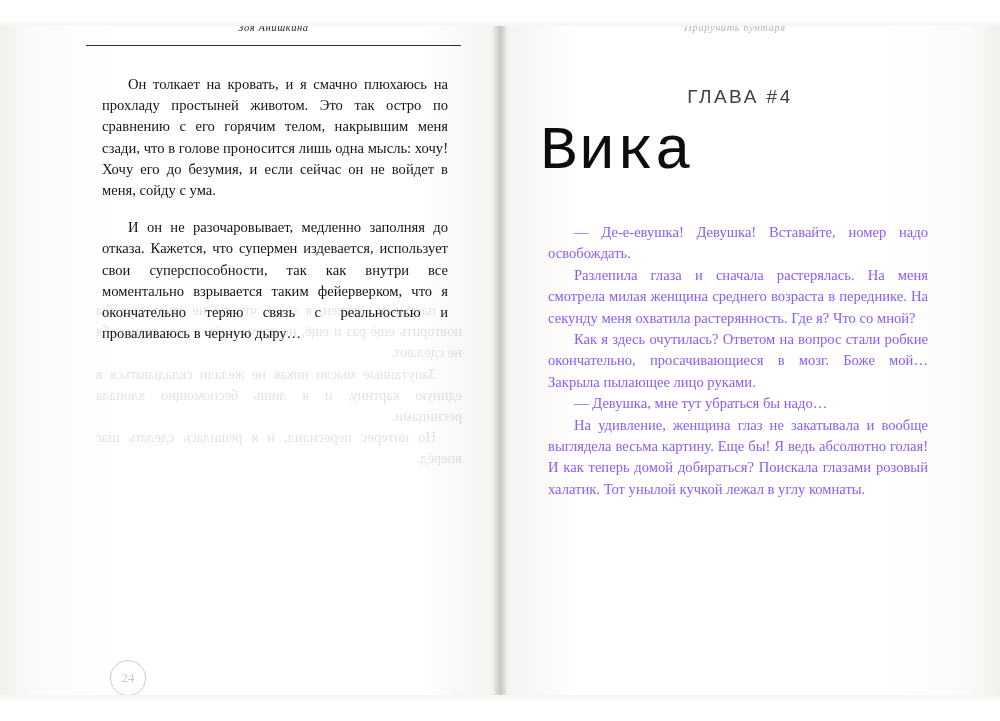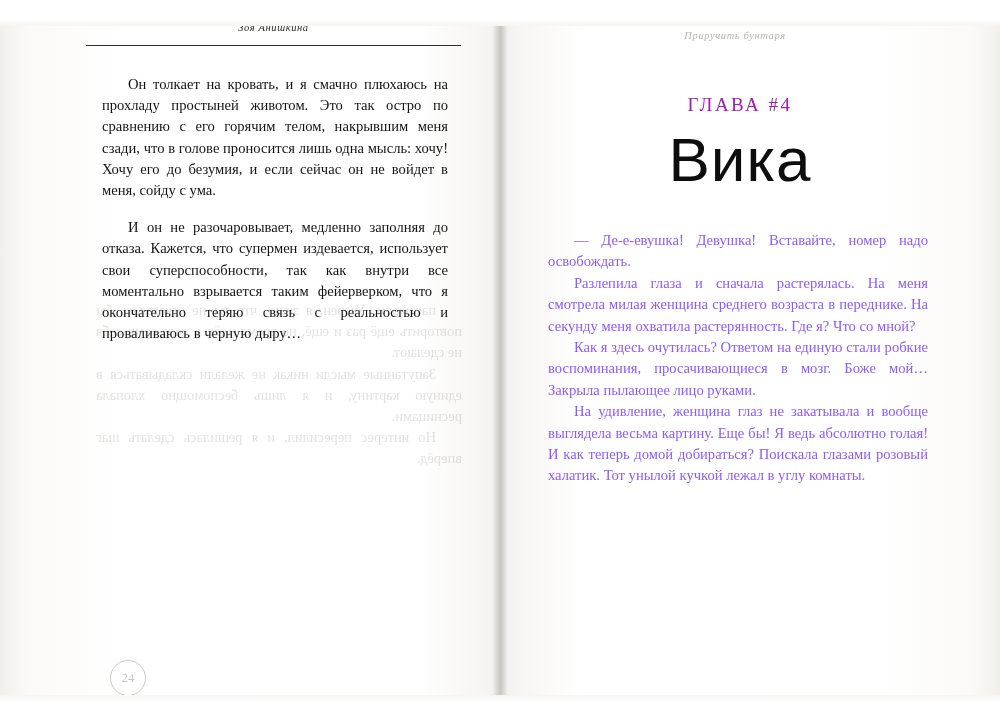--- a/index.html
+++ b/index.html
@@ -91,21 +91,21 @@
     hyphens: auto;
   }
   .col-left p {
     margin: 16px;
     text-indent: 26px;
   }
 
   
   .page-right {
     position: absolute;
-    top: 8px; left: 500px;
+    top: 0; left: 500px;
     width: 500px; height: 510px;
   }
   .running-head-right {
     position: absolute;
     left: 40px;
     top: 22px;
     width: 390px;
     text-align: center;
     font-style: italic;
     font-size: 10.5px;
@@ -113,34 +113,33 @@
     color: #b9b5ae;
   }
   .chapter-label {
     position: absolute;
     left: 40px;
     top: 86px;
     width: 400px;
     text-align: center;
     font-size: 19px;
     letter-spacing: 2.5px;
-    color: #a21caf;
-    font-family: Liberation Serif, serif;
+    color: #404040;
+    font-family: Liberation Sans, sans-serif;
   }
   .chapter-title {
     position: absolute;
     left: 40px;
     top: 118px;
     width: 400px;
-    text-align: center;
     font-size: 62px;
     line-height: 68px;
     letter-spacing: 1px;
     color: #0d0d0d;
-    font-family: Liberation Sans, sans-serif;
+    font-family: Liberation Mono, monospace;
   }
   .col-right {
     position: absolute;
     left: 48px;
     top: 222px;
     width: 380px;
     font-size: 14.6px;
     line-height: 21.4px;
     text-align: justify;
     text-justify: inter-word;
@@ -213,21 +212,22 @@
 
   <div class="page-right">
     <div class="running-head-right">Приручить бунтаря</div>
 
     <div class="chapter-label">ГЛАВА #4</div>
     <div class="chapter-title">Вика</div>
 
     <div class="col-right">
       <p>— Де-е-евушка! Девушка! Вставайте, номер надо освобождать.</p>
       <p>Разлепила глаза и сначала растерялась. На меня смотрела милая женщина среднего возраста в переднике. На секунду меня охватила растерянность. Где я? Что со мной?</p>
-      <p>Как я здесь очутилась? Ответом на единую стали робкие воспоминания, просачивающиеся в мозг. Боже мой… Закрыла пылающее лицо руками.</p>
+      <p>Как я здесь очутилась? Ответом на вопрос стали робкие окончательно, просачивающиеся в мозг. Боже мой… Закрыла пылающее лицо руками.</p>
+      <p>— Девушка, мне тут убраться бы надо…</p>
       <p>На удивление, женщина глаз не закатывала и вообще выглядела весьма картину. Еще бы! Я ведь абсолютно голая! И как теперь домой добираться? Поискала глазами розовый халатик. Тот унылой кучкой лежал в углу комнаты.</p>
     </div>
 
   </div>
 
   <div class="gutter"></div>
   <div class="edge-top"></div>
   <div class="edge-bottom"></div>
 </div>
 

